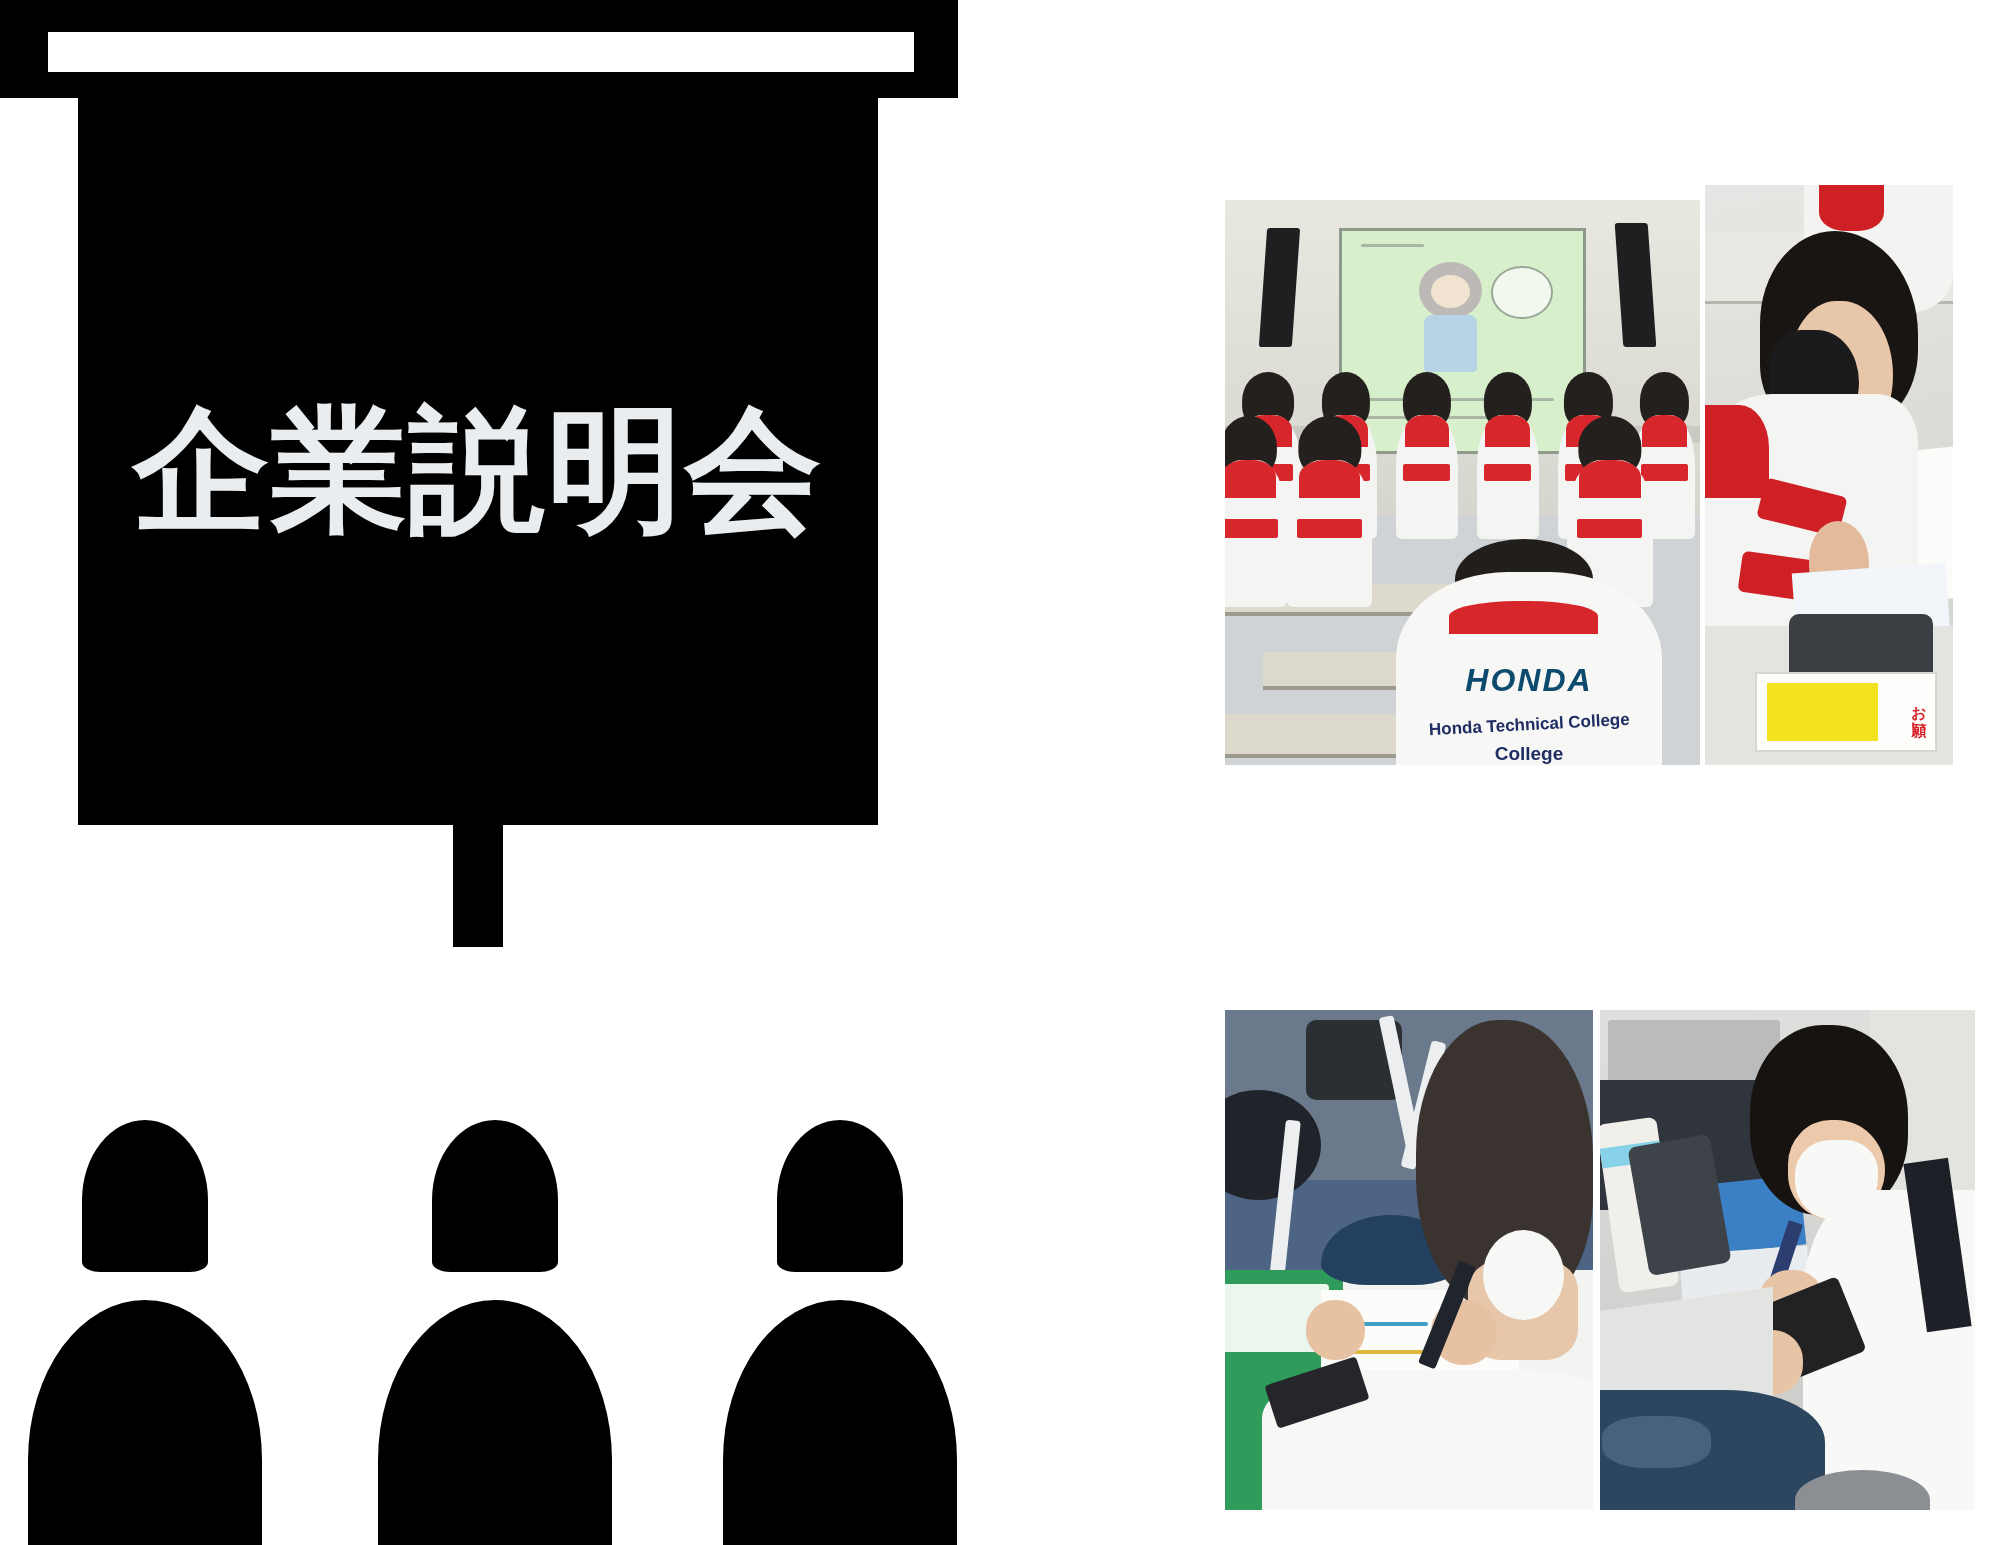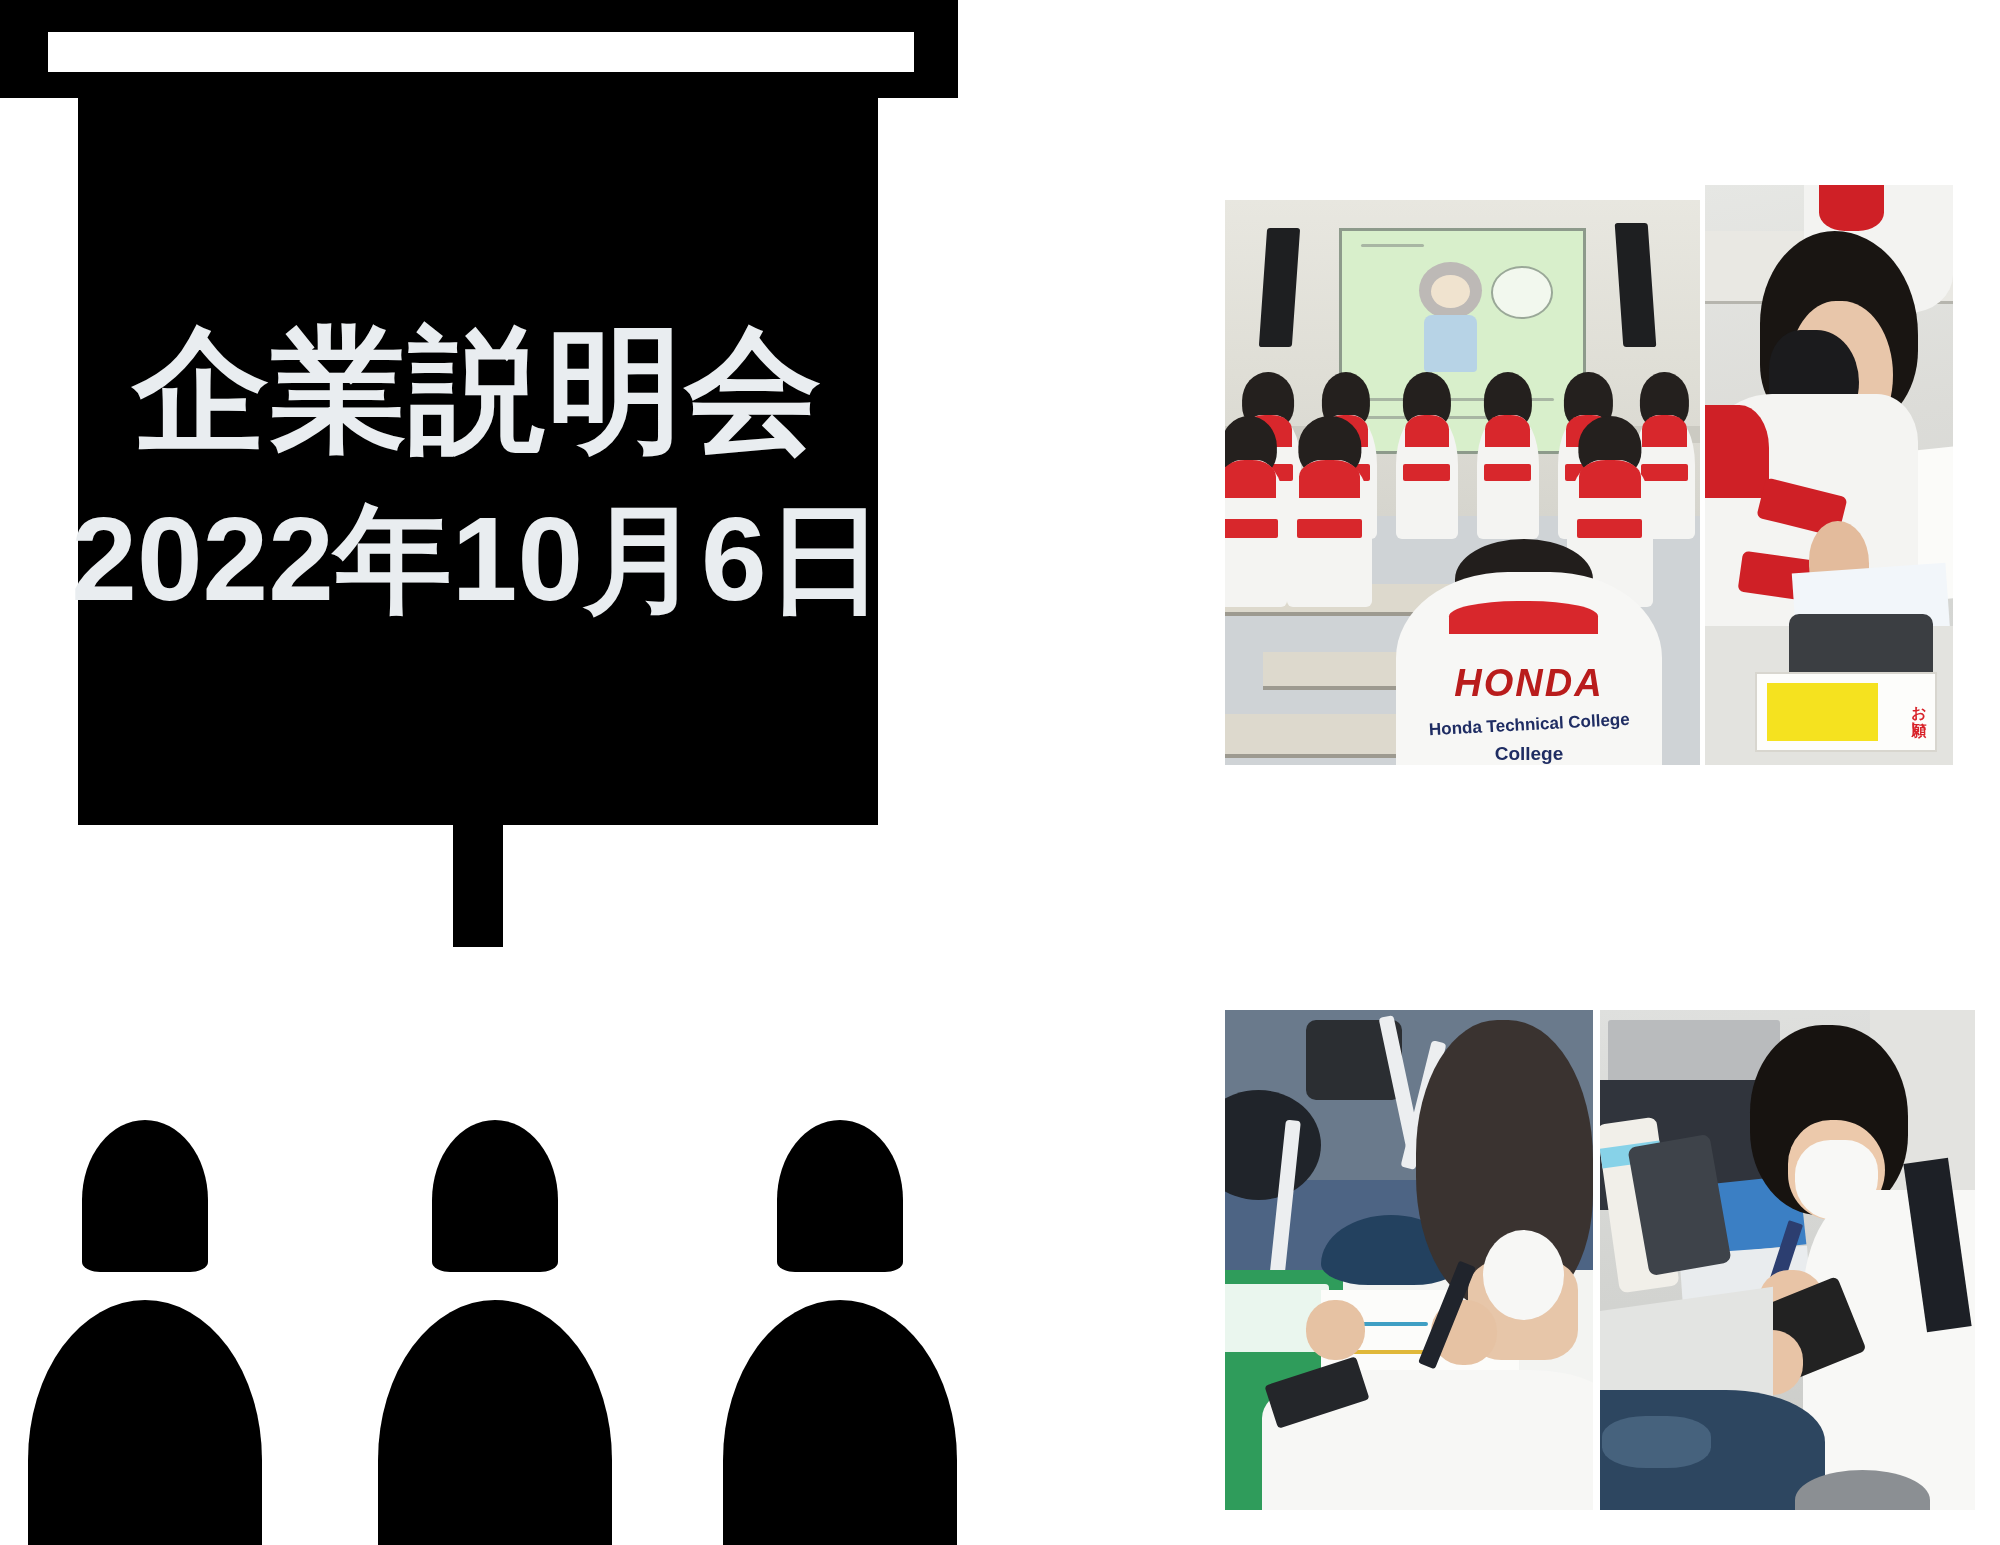--- a/index.html
+++ b/index.html
@@ -198,21 +198,21 @@
   #photo-lecture .big-student .hair {
     position: absolute; left: 22%; top: 0; width: 52%; height: 34%;
     background: #221e1c; border-radius: 50% 50% 40% 40%;
   }
   #photo-lecture .big-student .collar {
     position: absolute; left: 20%; top: 26%; width: 56%; height: 14%;
     background: #d8272c; border-radius: 46% 46% 0 0;
   }
   #photo-lecture .big-student .brand {
     position: absolute; left: 8%; top: 52%; width: 84%;
-    color: #b91c1c; font-size: 38px; font-weight: 700; font-style: italic;
+    color: #0c4a6e; font-size: 32px; font-weight: 700; font-style: italic;
     letter-spacing: 2px; text-align: center;
   }
   #photo-lecture .big-student .sub1 {
     position: absolute; left: 4%; top: 74%; width: 92%;
     color: #1f2d63; font-size: 17px; font-weight: 700; text-align: center;
     transform: rotate(-3deg);
   }
   #photo-lecture .big-student .sub2 {
     position: absolute; left: 12%; top: 86%; width: 76%;
     color: #1f2d63; font-size: 19px; font-weight: 700; text-align: center;
@@ -473,21 +473,20 @@
 
 <div id="board-wrap">
 
   <div id="board-rail">
     <div id="board-rail-stripe"></div>
   </div>
 
   <div id="board-panel">
     <div id="board-text">
       <div id="board-title">企業説明会</div>
-      <div id="board-date">2022年10月6日</div>
     </div>
   </div>
 
   <div id="board-pole"></div>
 </div>
 
 <div id="audience">
   <div class="person" id="person-1">
     <div class="head"></div>
     <div class="body"></div>

